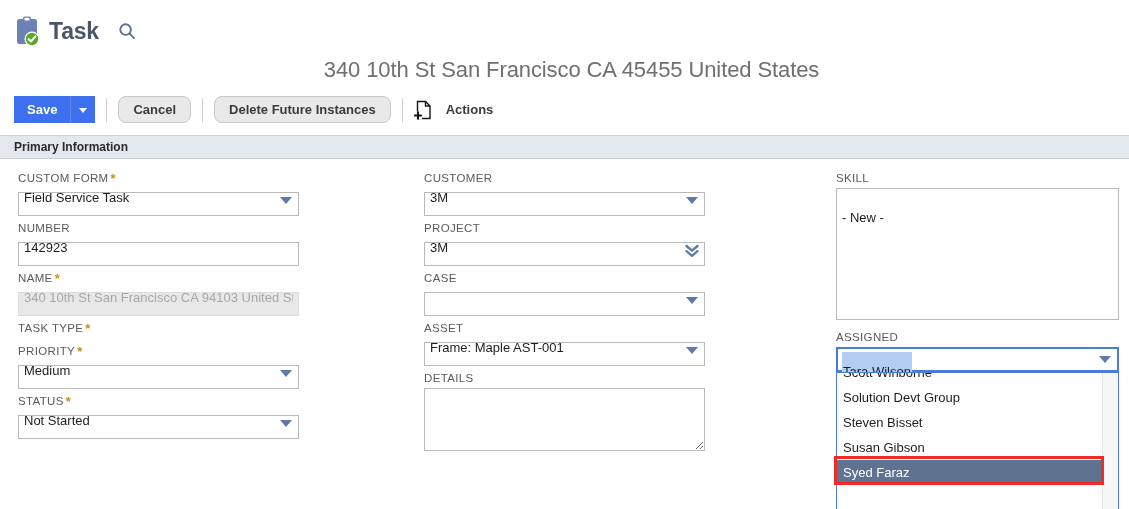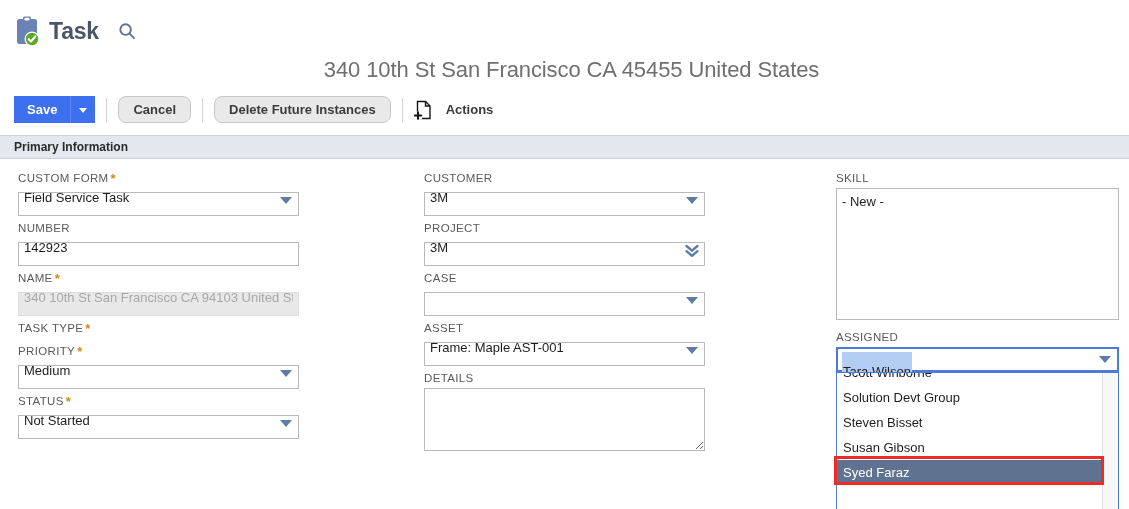--- a/index.html
+++ b/index.html
@@ -215,21 +215,21 @@
     pointer-events: none;
   }
 
   
   .multiselect {
     box-sizing: border-box;
     width: 100%;
     height: 132px;
     border: 1px solid #b9b9b9;
     background: #ffffff;
-    padding: 4px 5px;
+    padding: 20px 5px;
     font-size: 13px;
     color: #1d1d1d;
     overflow: hidden;
   }
   .ms-option { line-height: 17px; }
 
   
   .details-textarea {
     box-sizing: border-box;
     width: 100%;

